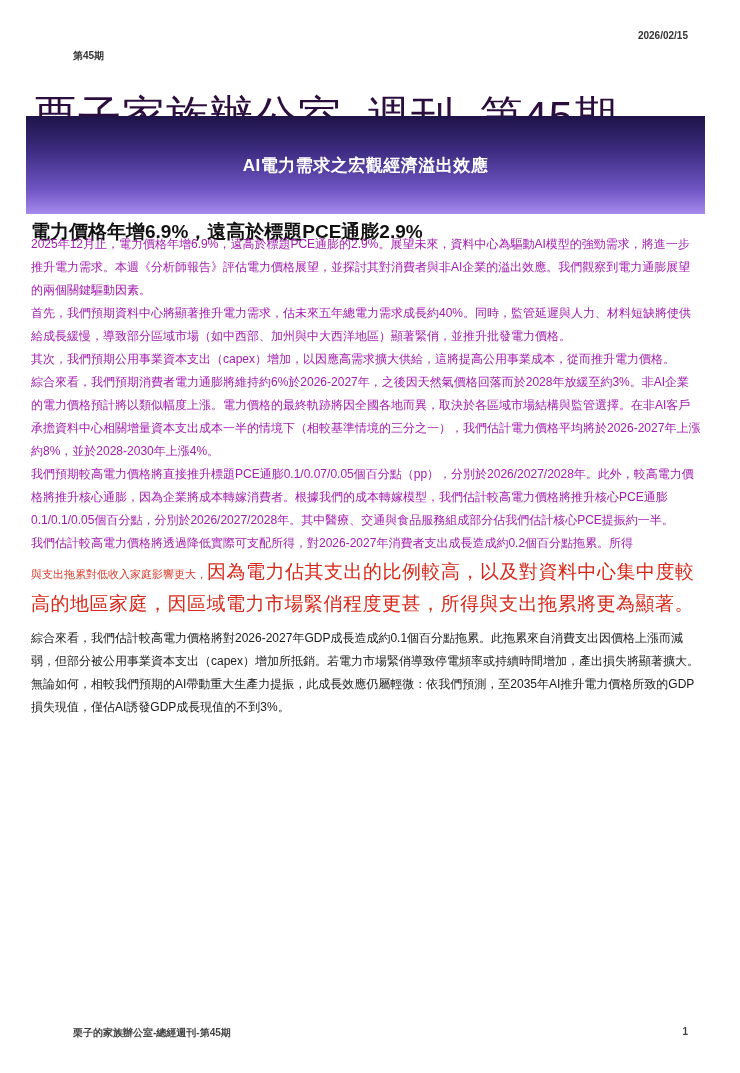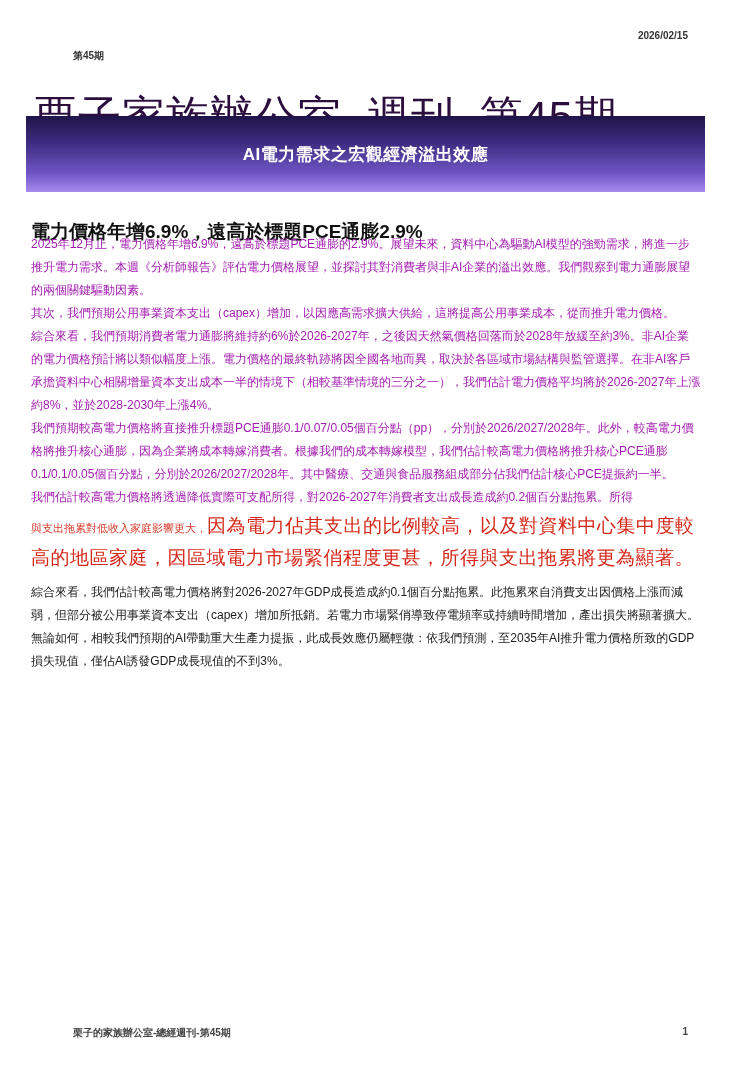--- a/index.html
+++ b/index.html
@@ -2,21 +2,21 @@
 <html><head>
   <meta charset="utf-8">
   <style>
     html, body { margin: 0; padding: 0; background: #ffffff; }
     body { width: 740px; height: 1073px; position: relative; overflow: hidden;
            font-family: "Liberation Sans", "DejaVu Sans", sans-serif; }
     .hdr-left { position: absolute; left: 73px; top: 30px; font-size: 10px; color: #333; font-weight: bold; margin-top: 19px; }
     .hdr-right { position: absolute; right: 52px; top: 30px; font-size: 10px; color: #333; font-weight: bold; }
     .title { position: absolute; left: 34px; top: 60px; font-size: 43px; color: #2b0d3e;
              letter-spacing: 1px; white-space: nowrap; line-height: 54px; font-weight: normal; }
-    .banner { position: absolute; left: 26px; top: 116px; width: 679px; height: 76px;
+    .banner { position: absolute; left: 26px; top: 116px; width: 679px; height: 98px;
               background: linear-gradient(to bottom, #1f1448 0%, #3c2c80 35%, #6f55c4 75%, #a68aee 100%);
               display: flex; align-items: center; justify-content: center; }
     .banner-text { color: #ffffff; font-size: 17px; font-weight: bold; letter-spacing: 0.5px; }
     .headline { position: absolute; left: 31px; top: 203px; font-size: 19px; font-weight: bold; color: #111;
                 white-space: nowrap; }
     .body { position: absolute; left: 31px; top: 233px; width: 670px; }
     .para { font-size: 12px; line-height: 23px; margin: 0; }
     .red { color: #a21caf; }
     .black { color: #1a1a1a; }
     .small-red { font-size: 11px; color: #d63a2a; }
@@ -34,20 +34,21 @@
 <h1 class="title">栗子家族辦公室–週刊–第45期</h1>
 
 <div class="banner">
   <span class="banner-text">AI電力需求之宏觀經濟溢出效應</span>
 </div>
 
 <h2 class="headline">電力價格年增6.9%，遠高於標題PCE通膨2.9%</h2>
 
 <div class="body">
   <p class="para red">2025年12月止，電力價格年增6.9%，遠高於標題PCE通膨的2.9%。展望未來，資料中心為驅動AI模型的強勁需求，將進一步推升電力需求。本週《分析師報告》評估電力價格展望，並探討其對消費者與非AI企業的溢出效應。我們觀察到電力通膨展望的兩個關鍵驅動因素。</p>
+  <p class="para red">首先，我們預期資料中心將顯著推升電力需求，估未來五年總電力需求成長約40%。同時，監管延遲與人力、材料短缺將使供給成長緩慢，導致部分區域市場（如中西部、加州與中大西洋地區）顯著緊俏，並推升批發電力價格。</p>
   <p class="para red">其次，我們預期公用事業資本支出（capex）增加，以因應高需求擴大供給，這將提高公用事業成本，從而推升電力價格。</p>
   <p class="para red">綜合來看，我們預期消費者電力通膨將維持約6%於2026-2027年，之後因天然氣價格回落而於2028年放緩至約3%。非AI企業的電力價格預計將以類似幅度上漲。電力價格的最終軌跡將因全國各地而異，取決於各區域市場結構與監管選擇。在非AI客戶承擔資料中心相關增量資本支出成本一半的情境下（相較基準情境的三分之一），我們估計電力價格平均將於2026-2027年上漲約8%，並於2028-2030年上漲4%。</p>
   <p class="para red">我們預期較高電力價格將直接推升標題PCE通膨0.1/0.07/0.05個百分點（pp），分別於2026/2027/2028年。此外，較高電力價格將推升核心通膨，因為企業將成本轉嫁消費者。根據我們的成本轉嫁模型，我們估計較高電力價格將推升核心PCE通膨0.1/0.1/0.05個百分點，分別於2026/2027/2028年。其中醫療、交通與食品服務組成部分佔我們估計核心PCE提振約一半。</p>
   <p class="para red">我們估計較高電力價格將透過降低實際可支配所得，對2026-2027年消費者支出成長造成約0.2個百分點拖累。所得</p>
   <p class="para emph-para">
     <span class="small-red">與支出拖累對低收入家庭影響更大，</span><span class="big-red">因為電力佔其支出的比例較高，以及對資料中心集中度較高的地區家庭，因區域電力市場緊俏程度更甚，所得與支出拖累將更為顯著。</span>
   </p>
   <p class="para black">綜合來看，我們估計較高電力價格將對2026-2027年GDP成長造成約0.1個百分點拖累。此拖累來自消費支出因價格上漲而減弱，但部分被公用事業資本支出（capex）增加所抵銷。若電力市場緊俏導致停電頻率或持續時間增加，產出損失將顯著擴大。</p>
   <p class="para black">無論如何，相較我們預期的AI帶動重大生產力提振，此成長效應仍屬輕微：依我們預測，至2035年AI推升電力價格所致的GDP損失現值，僅佔AI誘發GDP成長現值的不到3%。</p>
 </div>

